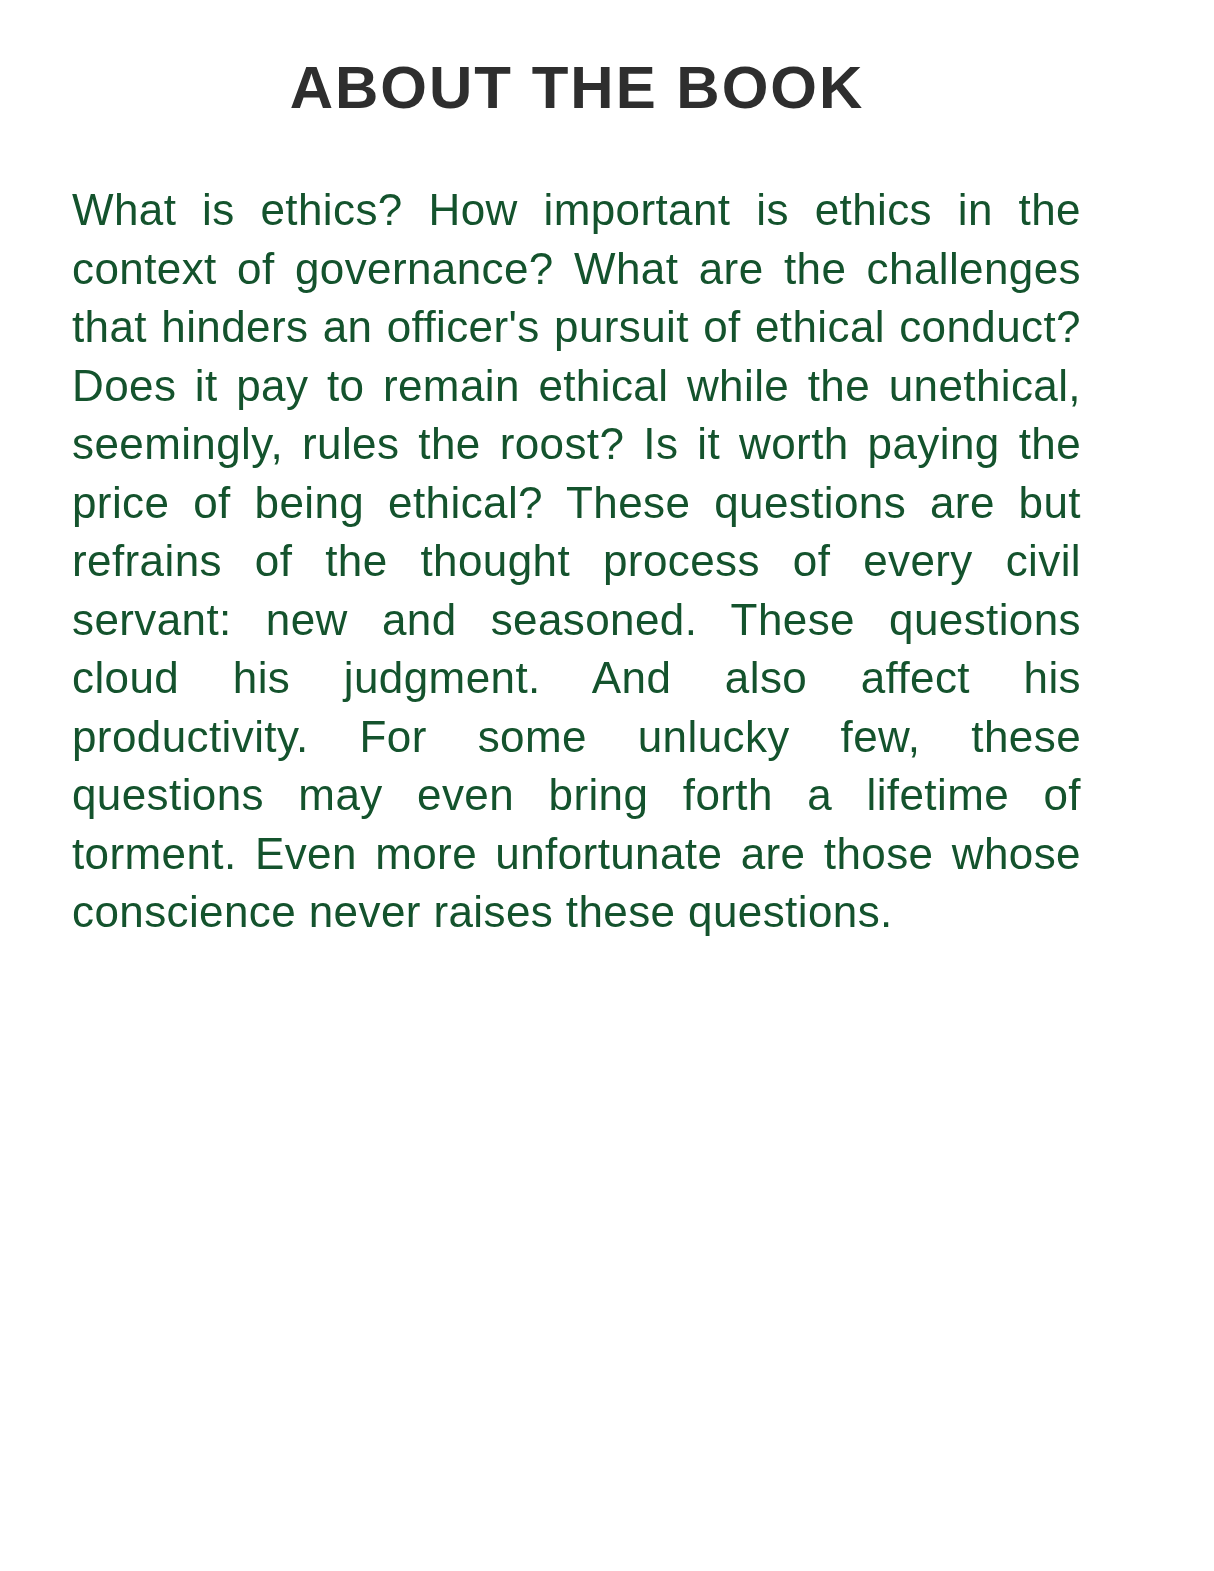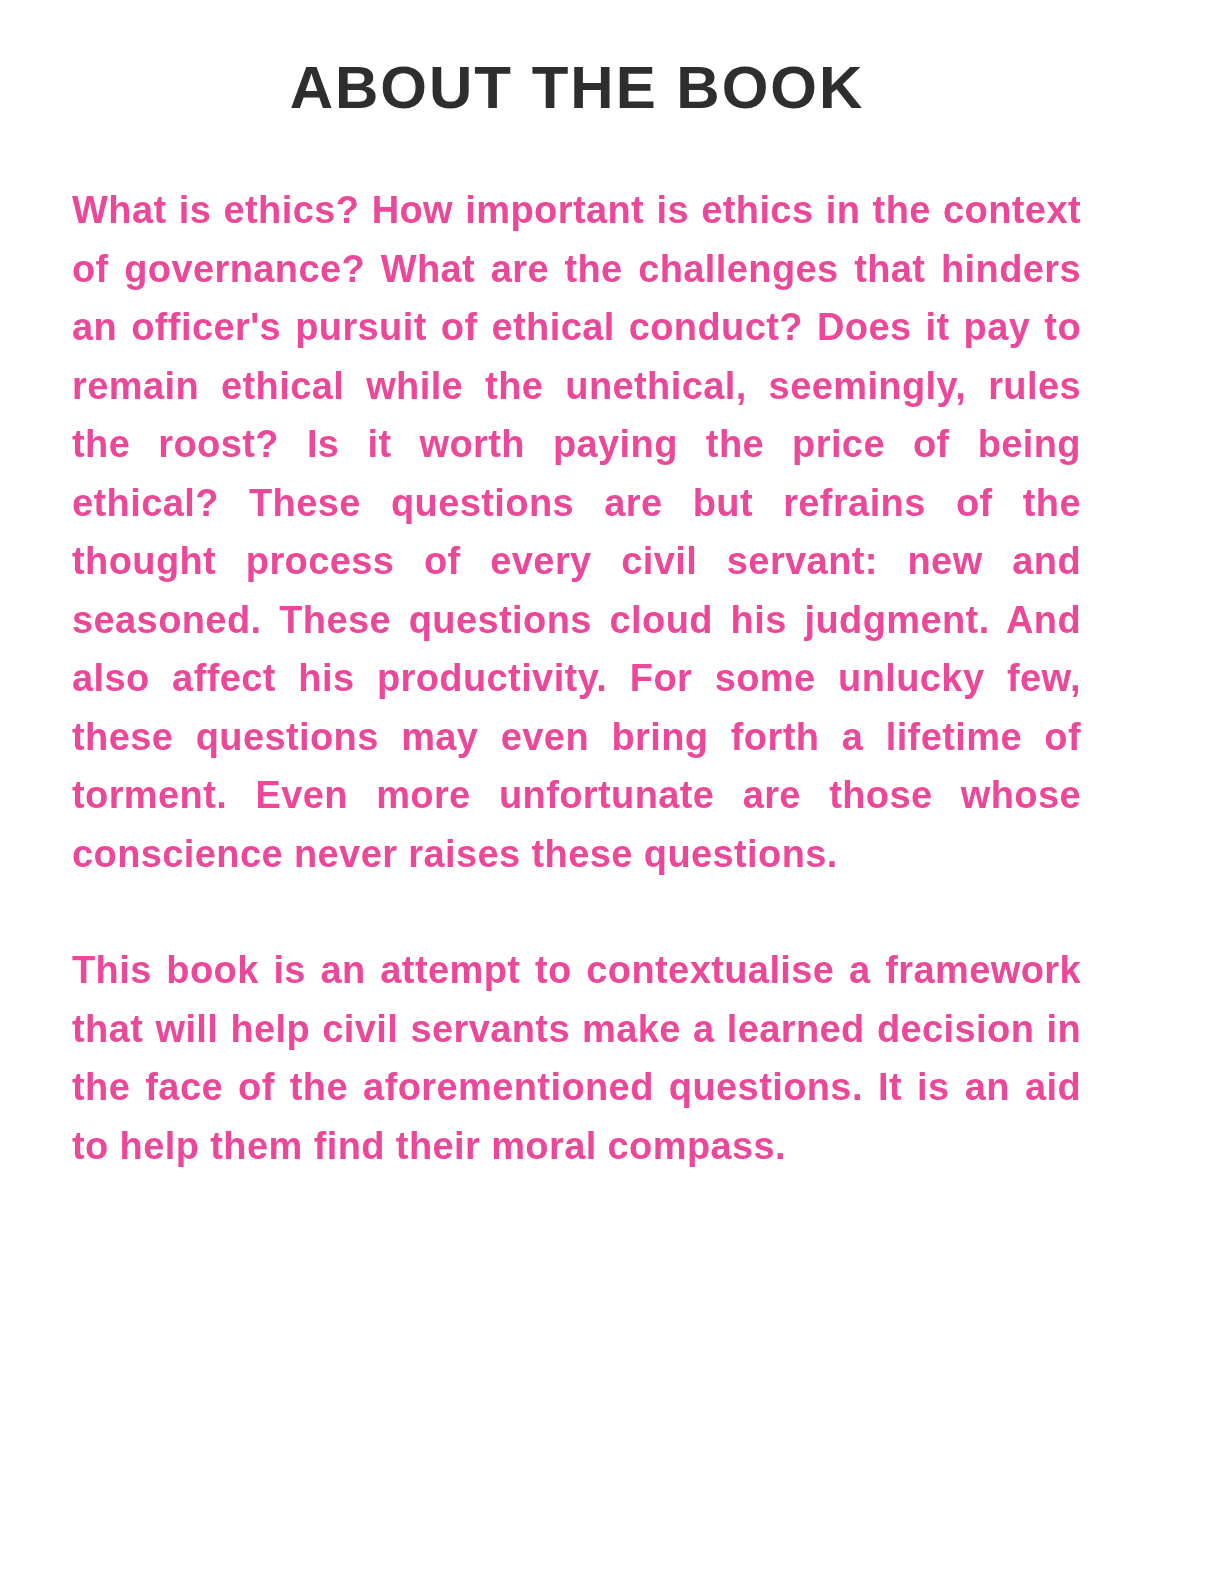--- a/index.html
+++ b/index.html
@@ -24,34 +24,33 @@
     font-weight: 600;
     letter-spacing: 2px;
     color: #2e2e2e;
     font-family: "Liberation Sans", "DejaVu Sans", sans-serif;
   }
   .content {
     margin: 62px 73px 0 72px;
   }
   .para {
     margin: 0 0 58px 0;
-    font-size: 38px;
+    font-size: 44px;
     line-height: 58.5px;
-    font-weight: 700;
+    font-weight: 400;
     letter-spacing: 0.4px;
-    color: #ec4899;
+    color: #14532d;
     text-align: justify;
   }
   .para:last-child {
     margin-bottom: 0;
   }
 </style>
 </head>
 <body>
 
 <div class="page">
   <h1 class="page-title">ABOUT THE BOOK</h1>
 
   <div class="content">
     <p class="para">What is ethics? How important is ethics in the context of governance? What are the challenges that hinders an officer's pursuit of ethical conduct? Does it pay to remain ethical while the unethical, seemingly, rules the roost? Is it worth paying the price of being ethical? These questions are but refrains of the thought process of every civil servant: new and seasoned. These questions cloud his judgment. And also affect his productivity. For some unlucky few, these questions may even bring forth a lifetime of torment. Even more unfortunate are those whose conscience never raises these questions.</p>
-    <p class="para">This book is an attempt to contextualise a framework that will help civil servants make a learned decision in the face of the aforementioned questions. It is an aid to help them find their moral compass.</p>
   </div>
 </div>
 
 </body></html>

